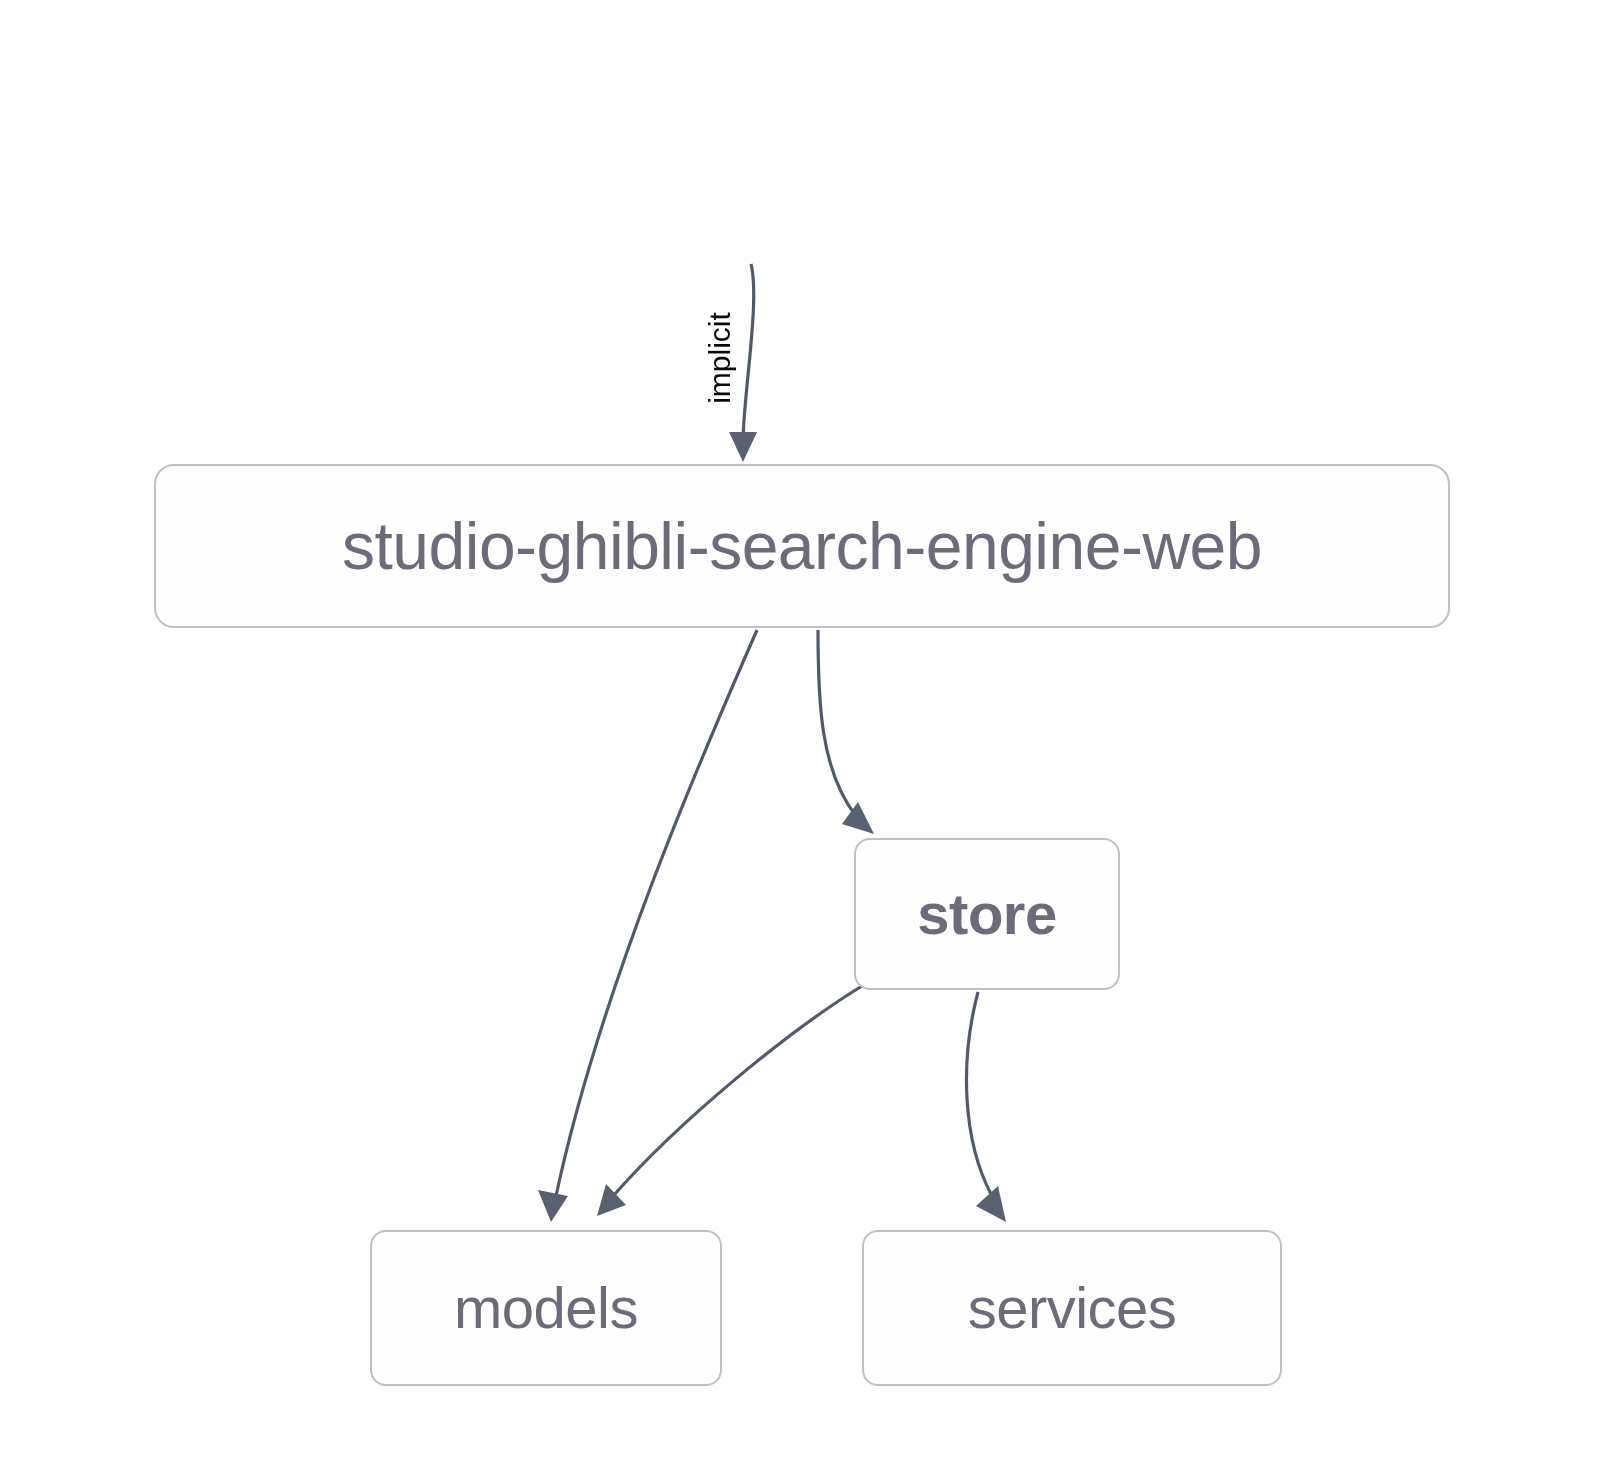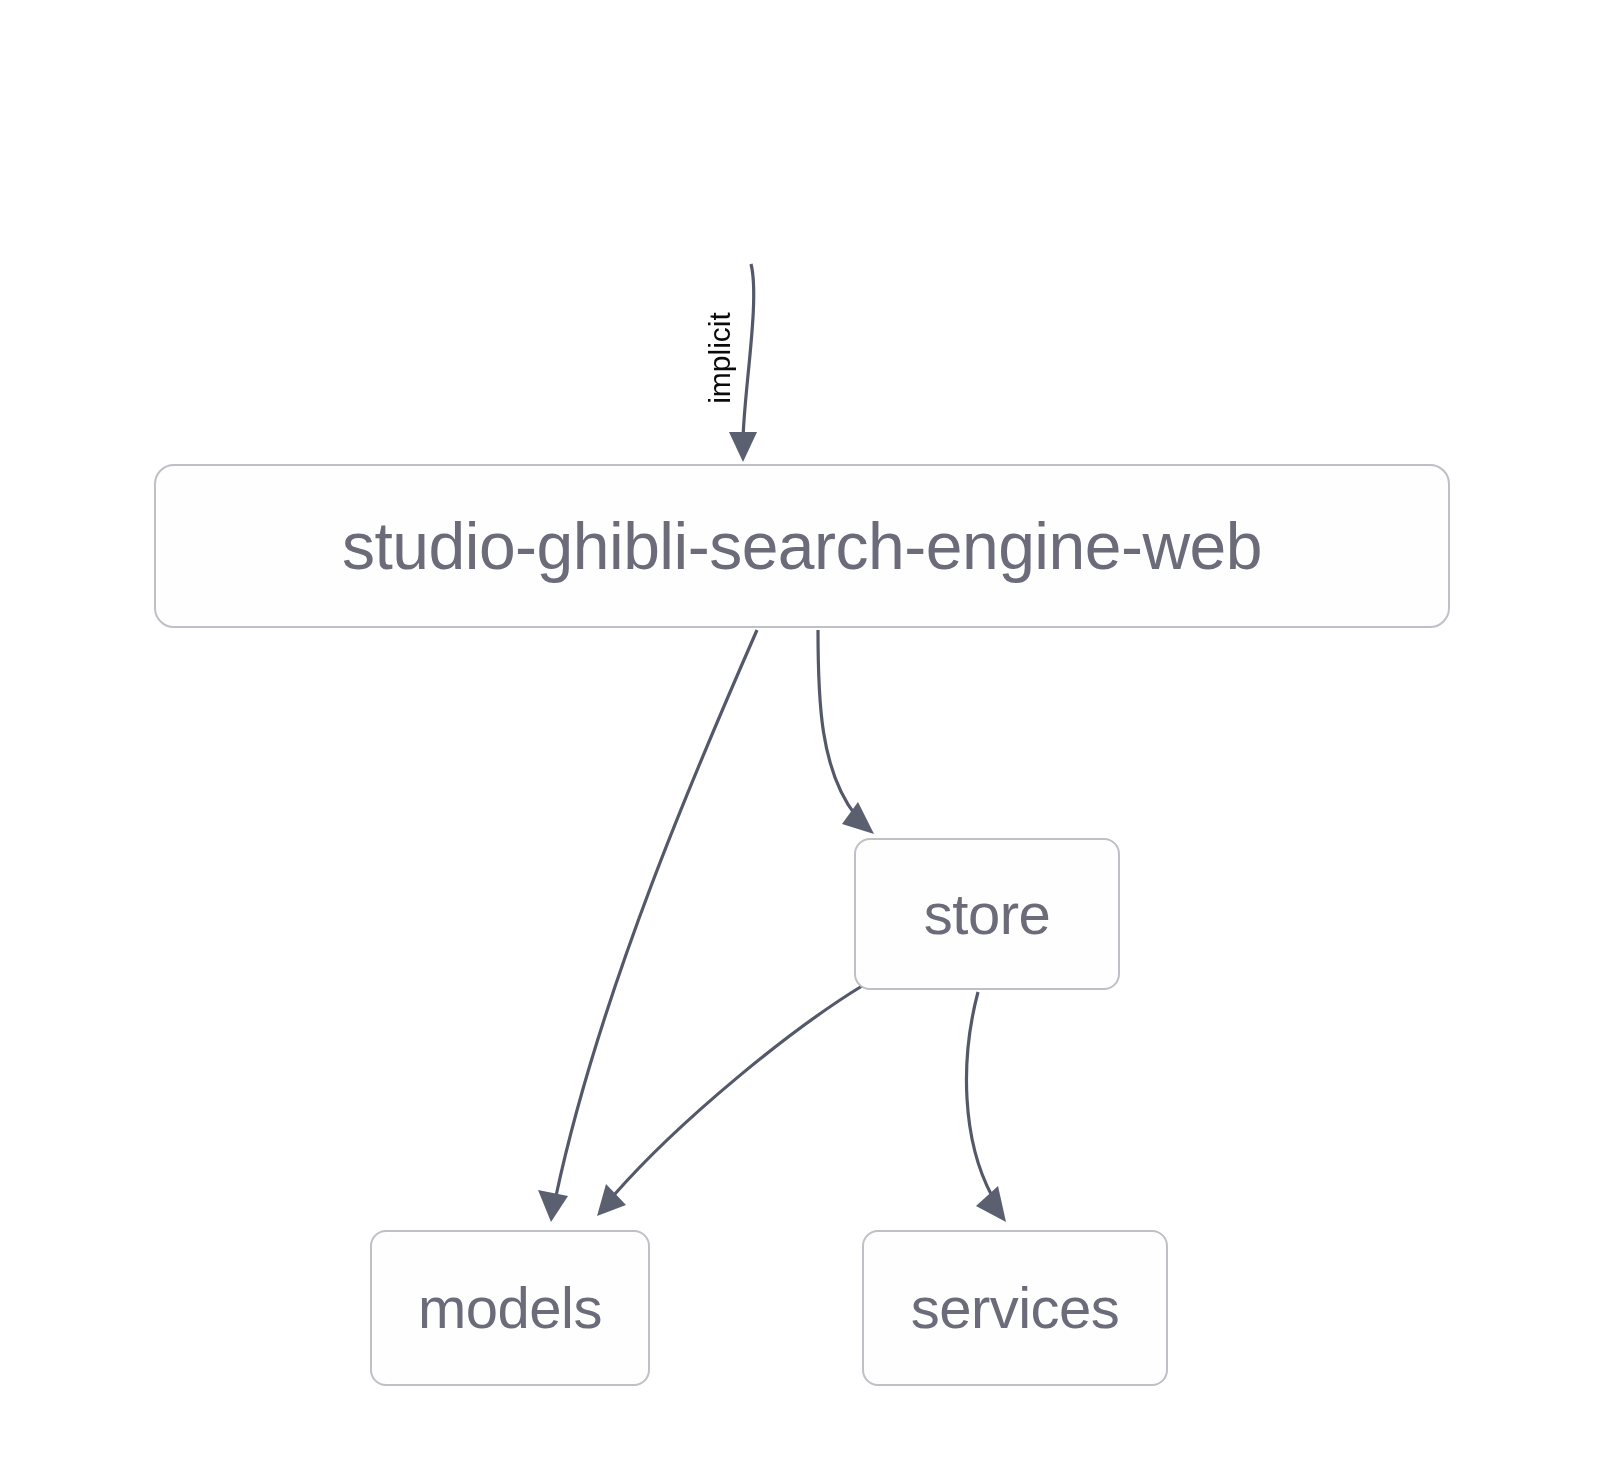--- a/index.html
+++ b/index.html
@@ -61,35 +61,35 @@
   }
   #node-web .node-label { font-size: 66px; }
 
   #node-store {
     left: 854px;
     top: 838px;
     width: 266px;
     height: 152px;
     border-radius: 16px;
   }
-  #node-store .node-label { font-size: 58px; }
+  #node-store .node-label { font-size: 58px; font-weight: bold; }
 
   #node-models {
     left: 370px;
     top: 1230px;
-    width: 280px;
+    width: 352px;
     height: 156px;
     border-radius: 16px;
   }
   #node-models .node-label { font-size: 58px; }
 
   #node-services {
     left: 862px;
     top: 1230px;
-    width: 306px;
+    width: 420px;
     height: 156px;
     border-radius: 16px;
     align-items: center;
   }
   #node-services .node-label { font-size: 58px; }
 
   .edge-path {
     fill: none;
     stroke: #54596a;
     stroke-width: 3.2;

